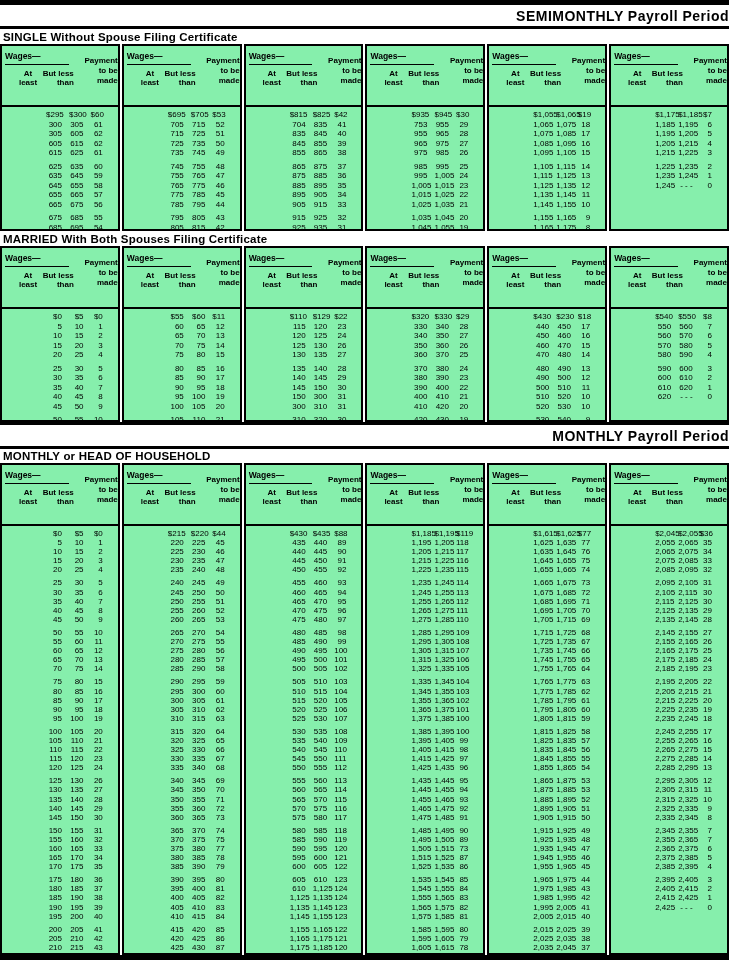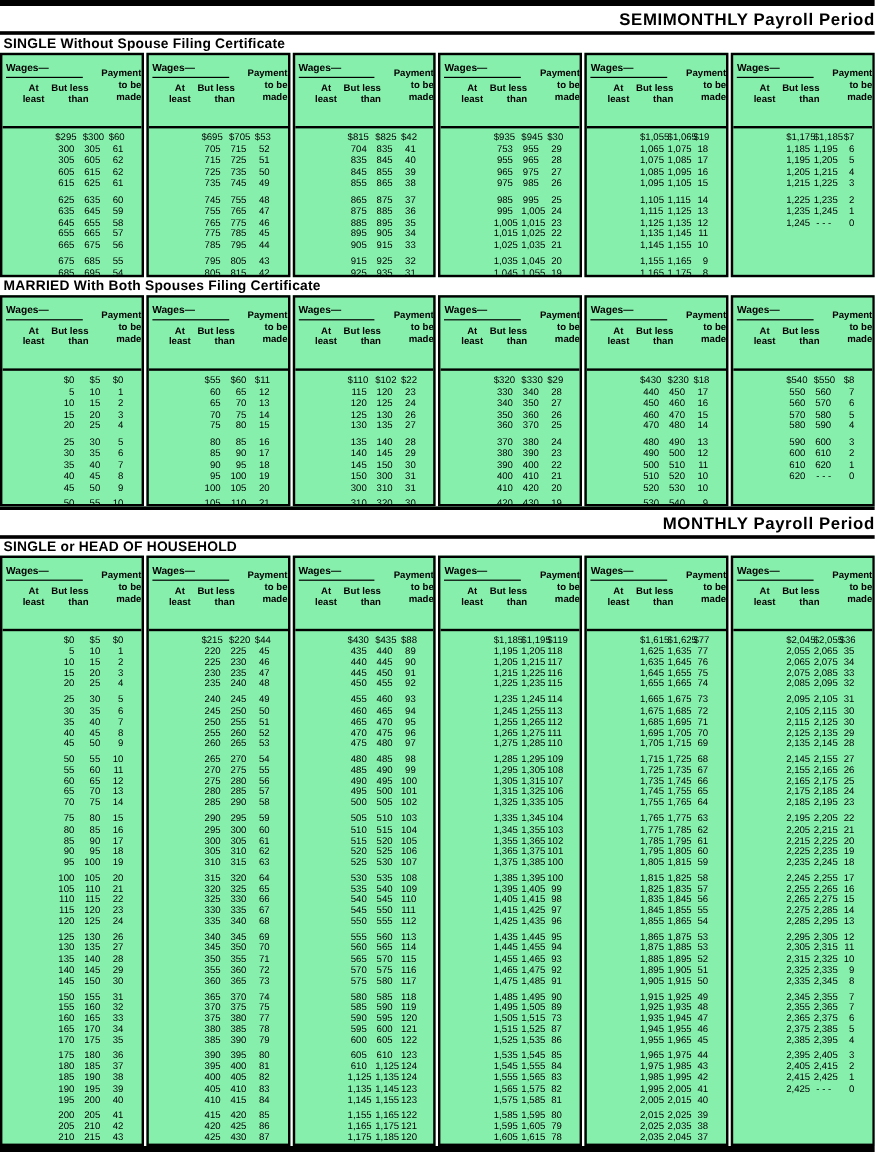--- a/index.html
+++ b/index.html
@@ -681,21 +681,21 @@
         </div>
         <div class="atleast-head">At least</div>
         <div class="butless-head">
           <div>But less</div>
           <div>than</div>
         </div>
       </div>
       <div class="tbody">
         <div class="trow">
           <div class="c0">$110</div>
-          <div class="c1">$102</div>
+          <div class="c1">$129</div>
           <div class="c2">$22</div>
         </div>
         <div class="trow">
           <div class="c0">115</div>
           <div class="c1">120</div>
           <div class="c2">23</div>
         </div>
         <div class="trow">
           <div class="c0">120</div>
           <div class="c1">125</div>
@@ -955,21 +955,21 @@
           <div class="c2">0</div>
         </div>
       </div>
     </div>
   </div>
 
 <div class="rule"></div>
 <div class="ptitle">MONTHLY Payroll Period</div>
 <div class="rule"></div>
 
-<div class="subtitle" style="padding-top:1px;">SINGLE or HEAD OF HOUSEHOLD</div>
+<div class="subtitle" style="padding-top:1px;">MONTHLY or HEAD OF HOUSEHOLD</div>
 <div class="tables s3">
     <div class="tgroup">
       <div class="thead">
         <div class="wages-span">Wages—</div>
         <div class="pay-head">
           <div>Payment</div>
           <div>to be</div>
           <div>made</div>
         </div>
         <div class="atleast-head">At least</div>

